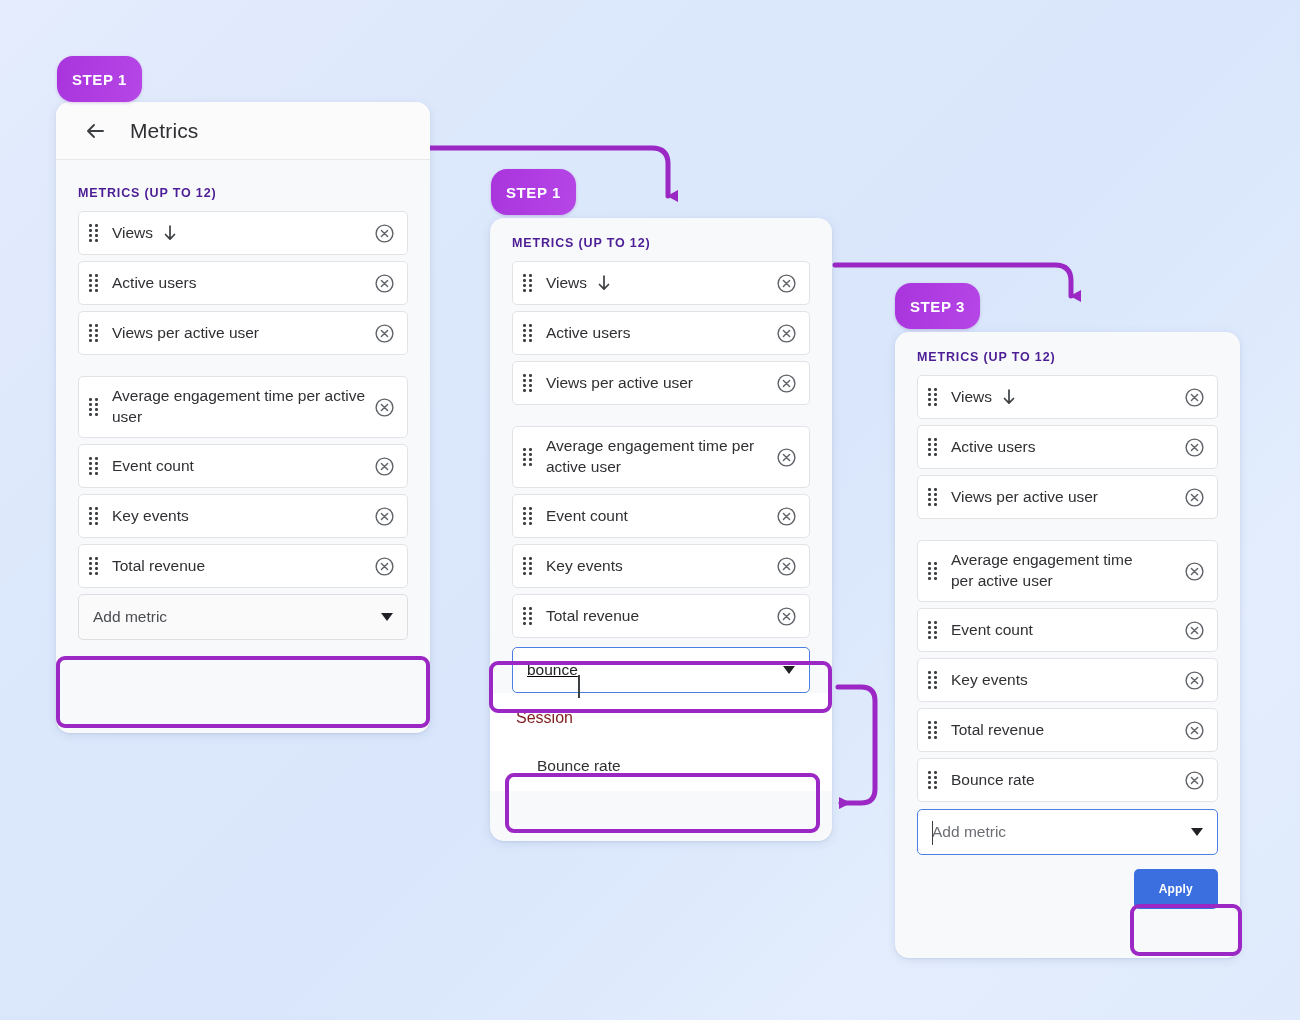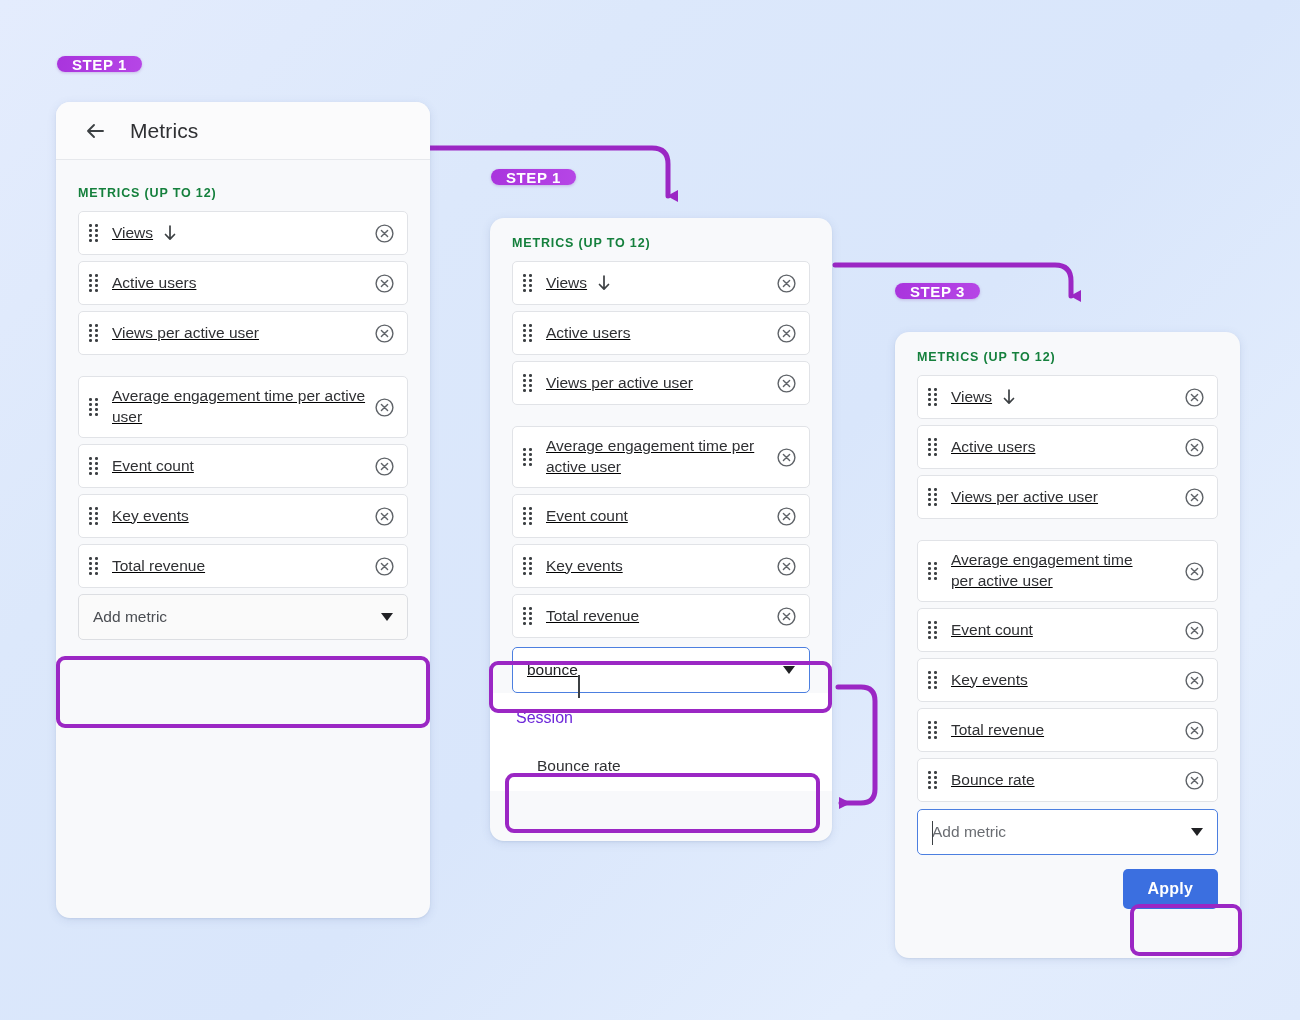--- a/index.html
+++ b/index.html
@@ -31,21 +31,21 @@
     z-index: 4;
   }
 
   
   .step-badge {
     position: absolute;
     z-index: 6;
     display: inline-flex;
     align-items: center;
     justify-content: center;
-    height: 16px;
+    height: 46px;
     padding: 0 15px;
     border-radius: 16px;
     background: linear-gradient(100deg, #a934dd 0%, #b646e6 100%);
     color: #ffffff;
     font-size: 15px;
     font-weight: bold;
     letter-spacing: 0.6px;
     box-shadow: 0 1px 3px rgba(120, 40, 160, 0.25);
   }
 
@@ -79,40 +79,39 @@
     color: #2f3033;
     letter-spacing: 0.1px;
   }
 
   .panel-body {
     padding: 0 22px;
   }
   .section-label {
     font-size: 12.5px;
     letter-spacing: 0.85px;
-    color: #15803d;
+    color: #4c1d95;
     font-weight: bold;
     padding-top: 26px;
     padding-bottom: 11px;
   }
   .panel2 .section-label, .panel3 .section-label { padding-top: 18px; }
 
   
   .metric-row {
     position: relative;
     display: flex;
     align-items: center;
     background: #ffffff;
     border: 1px solid #e1e3e7;
     border-radius: 5px;
     min-height: 44px;
     margin-bottom: 6px;
     padding: 0 12px 0 10px;
     box-sizing: border-box;
-    text-decoration: underline;
   }
   .metric-row.tall { min-height: 62px; margin-top: 21px; }
 
   .drag-handle {
     flex: 0 0 auto;
     width: 12px;
     height: 18px;
     display: grid;
     grid-template-columns: 3px 3px;
     grid-template-rows: repeat(4, 3px);
@@ -196,21 +195,21 @@
   }
 
   
   .dropdown {
     background: #ffffff;
     margin: 0 -22px;
     padding: 0 22px;
   }
   .dd-group {
     font-size: 16px;
-    color: #6d28d9;
+    color: #7f1d1d;
     padding: 16px 0 14px 4px;
   }
   .dd-option {
     font-size: 15.5px;
     color: #2f3033;
     padding: 16px 0 16px 25px;
     border-radius: 4px;
     cursor: pointer;
     background: #fff;
   }
@@ -227,21 +226,21 @@
 
   
   .apply-wrap {
     display: flex;
     justify-content: flex-end;
     padding: 14px 22px 18px 22px;
   }
   .apply-btn {
     background: #3b6fe0;
     color: #ffffff;
-    font-size: 16px;
+    font-size: 12px;
     font-weight: bold;
     border: none;
     border-radius: 5px;
     height: 40px;
     padding: 0 25px;
     cursor: pointer;
     font-family: "Liberation Sans", sans-serif;
     letter-spacing: 0.2px;
   }
 </style>
@@ -270,21 +269,21 @@
   <div class="step-badge" style="left:57px; top:56px;">
     <span>STEP 1</span>
   </div>
   <div class="step-badge" style="left:491px; top:169px;">
     <span>STEP 1</span>
   </div>
   <div class="step-badge" style="left:895px; top:283px;">
     <span>STEP 3</span>
   </div>
 
-  <div class="panel panel1" style="left:56px; top:102px; width:374px; height:816px;">
+  <div class="panel panel1" style="left:56px; top:102px; width:374px; height:631px;">
 
     <div class="panel-header">
       <span class="back-arrow">
         <svg width="24" height="24" viewBox="0 0 24 24" aria-hidden="true">
           <path d="M20 12 H5 M11 6 L5 12 L11 18" fill="none" stroke="#3c4043" stroke-width="1.9" stroke-linecap="round" stroke-linejoin="round"></path>
         </svg>
       </span>
       <span class="panel-title">Metrics</span>
     </div>
 

